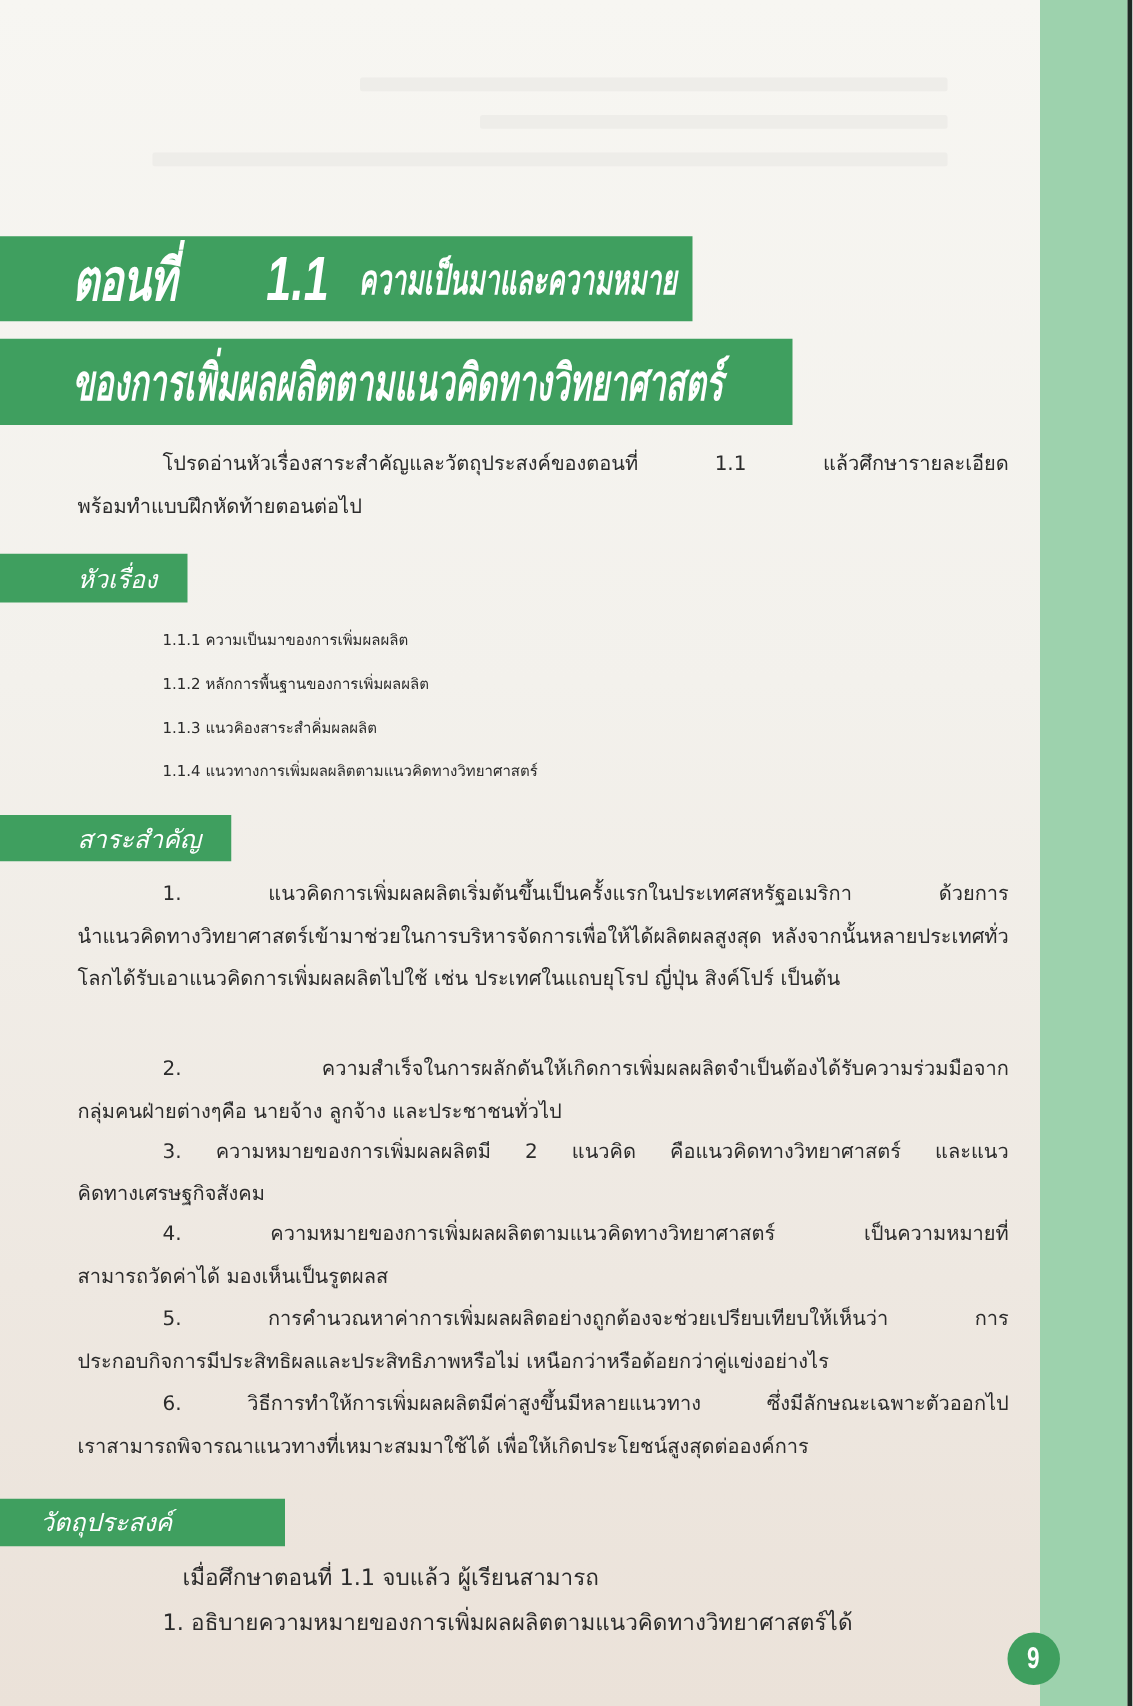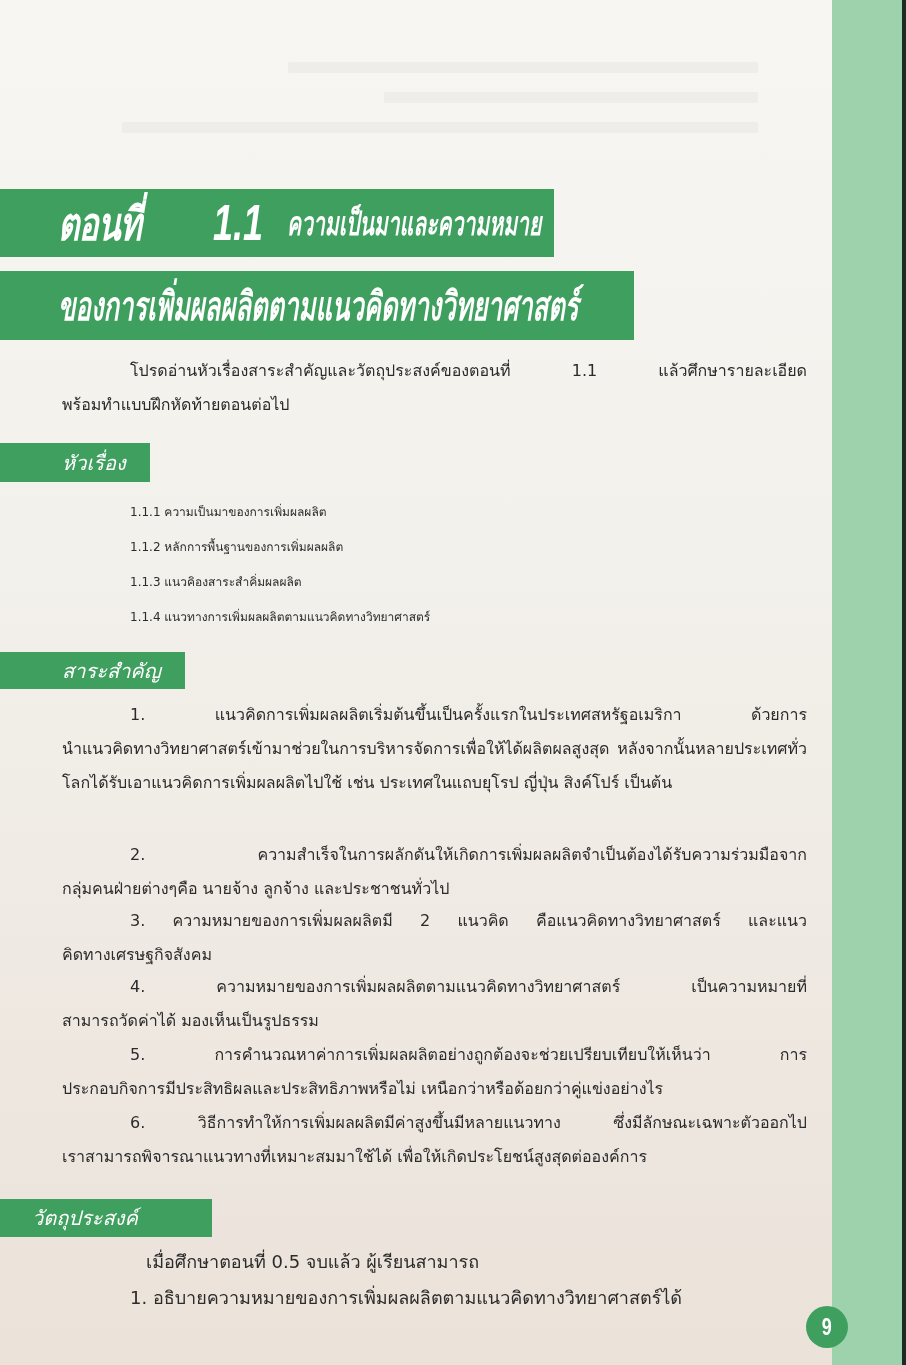--- a/index.html
+++ b/index.html
@@ -221,32 +221,32 @@
 <div class="para" style="top:838px;">
   <span class="first">2. ความสำเร็จในการผลักดันให้เกิดการเพิ่มผลผลิตจำเป็นต้องได้รับความร่วมมือจาก</span>
   <span class="rest">กลุ่มคนฝ่ายต่างๆคือ นายจ้าง ลูกจ้าง และประชาชนทั่วไป</span>
 </div>
 <div class="para" style="top:904px;">
   <span class="first">3. ความหมายของการเพิ่มผลผลิตมี 2 แนวคิด คือแนวคิดทางวิทยาศาสตร์ และแนว</span>
   <span class="rest">คิดทางเศรษฐกิจสังคม</span>
 </div>
 <div class="para" style="top:970px;">
   <span class="first">4. ความหมายของการเพิ่มผลผลิตตามแนวคิดทางวิทยาศาสตร์ เป็นความหมายที่</span>
-  <span class="rest">สามารถวัดค่าได้ มองเห็นเป็นรูปธรรม</span>
+  <span class="rest">สามารถวัดค่าได้ มองเห็นเป็นรูตผลส</span>
 </div>
 <div class="para" style="top:1038px;">
   <span class="first">5. การคำนวณหาค่าการเพิ่มผลผลิตอย่างถูกต้องจะช่วยเปรียบเทียบให้เห็นว่า การ</span>
   <span class="rest">ประกอบกิจการมีประสิทธิผลและประสิทธิภาพหรือไม่ เหนือกว่าหรือด้อยกว่าคู่แข่งอย่างไร</span>
 </div>
 <div class="para" style="top:1106px;">
   <span class="first">6. วิธีการทำให้การเพิ่มผลผลิตมีค่าสูงขึ้นมีหลายแนวทาง ซึ่งมีลักษณะเฉพาะตัวออกไป</span>
   <span class="rest">เราสามารถพิจารณาแนวทางที่เหมาะสมมาใช้ได้ เพื่อให้เกิดประโยชน์สูงสุดต่อองค์การ</span>
 </div>
 
-<div class="section-label" style="top:1199px; width:212px; height:38px;padding-left:32px;">
+<div class="section-label" style="top:1199px; width:228px; height:38px;padding-left:32px;">
   <span>วัตถุประสงค์</span>
 </div>
-<div class="objective-line" style="top:1247px; left:146px;">เมื่อศึกษาตอนที่ 0.5 จบแล้ว ผู้เรียนสามารถ</div>
+<div class="objective-line" style="top:1247px; left:146px;">เมื่อศึกษาตอนที่ 1.1 จบแล้ว ผู้เรียนสามารถ</div>
 <div class="objective-line" style="top:1283px;">1. อธิบายความหมายของการเพิ่มผลผลิตตามแนวคิดทางวิทยาศาสตร์ได้</div>
 
 <div class="page-badge">
   <span>9</span>
 </div>
 
 </body></html>

